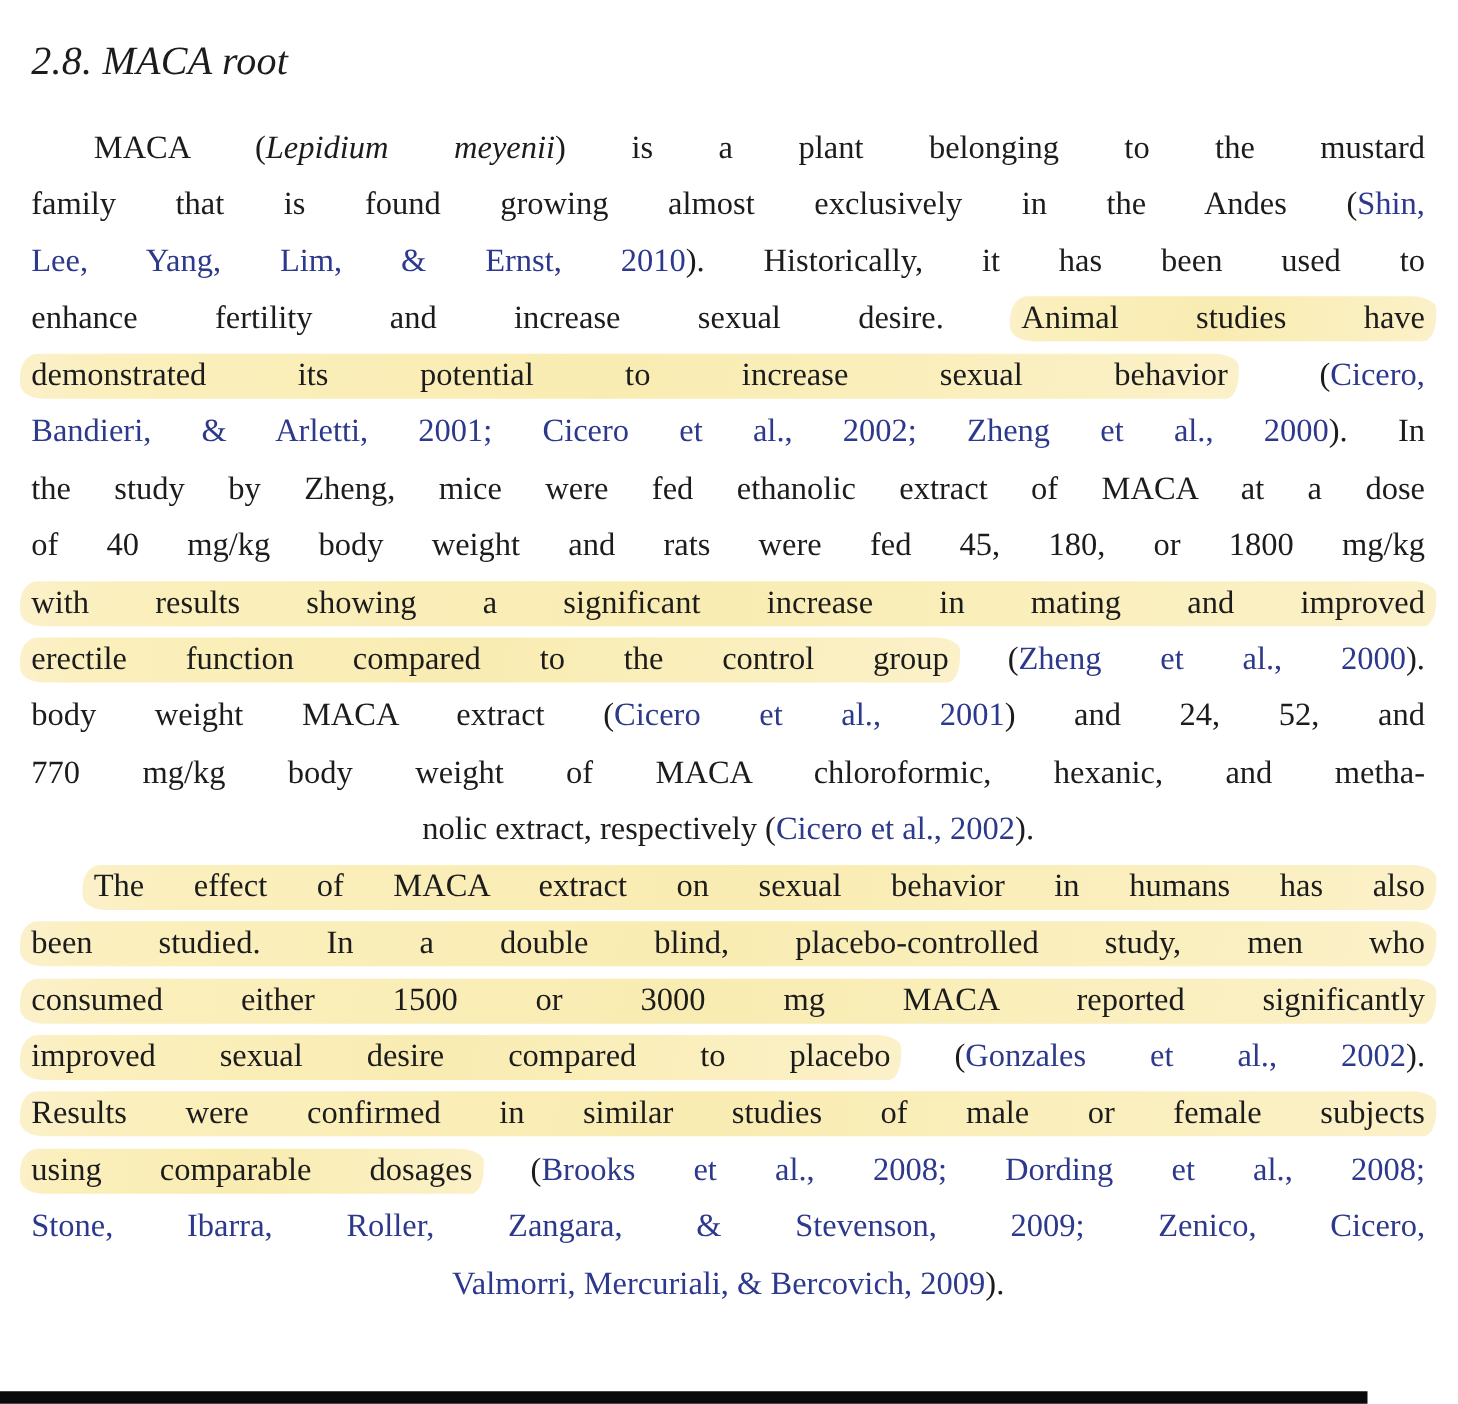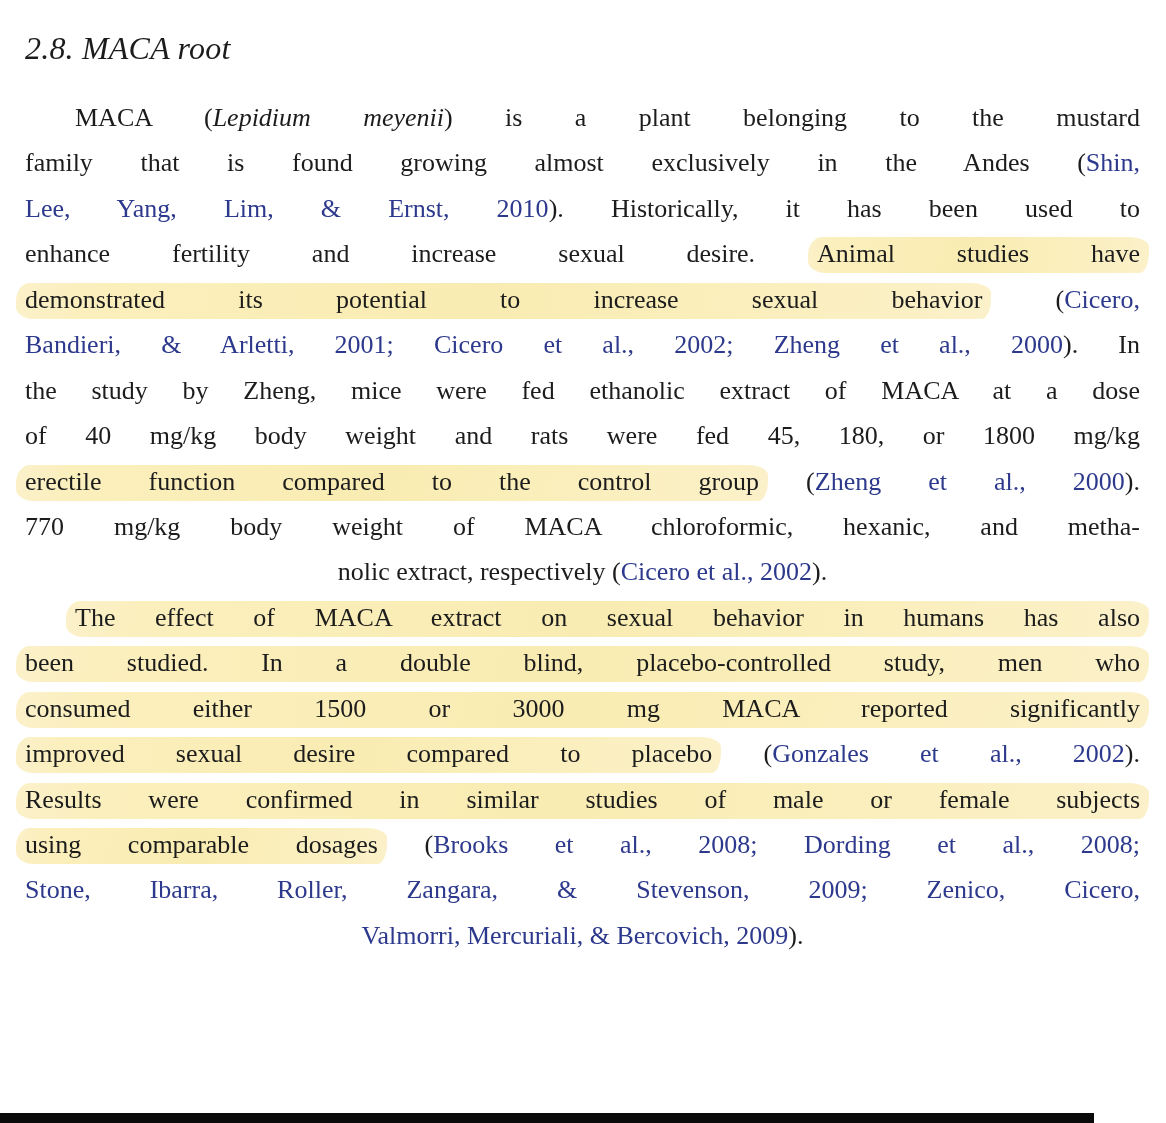--- a/index.html
+++ b/index.html
@@ -82,21 +82,23 @@
   <div class="body-text">
       <div class="paragraph">
         <div class="line just indent"><span class="">MACA (</span><span class="italic ">Lepidium meyenii</span><span class="">) is a plant belonging to the mustard</span></div>
         <div class="line just"><span class="">family that is found growing almost exclusively in the Andes (</span><span class="cite ">Shin,</span></div>
         <div class="line just"><span class="cite ">Lee, Yang, Lim, &amp; Ernst, 2010</span><span class="">). Historically, it has been used to</span></div>
         <div class="line just"><span class="">enhance fertility and increase sexual desire. </span><span class="hl">Animal studies have</span></div>
         <div class="line just"><span class="hl">demonstrated its potential to increase sexual behavior</span><span class=""> (</span><span class="cite ">Cicero,</span></div>
         <div class="line just"><span class="cite ">Bandieri, &amp; Arletti, 2001; Cicero et al., 2002; Zheng et al., 2000</span><span class="">). In</span></div>
         <div class="line just"><span class="">the study by Zheng, mice were fed ethanolic extract of MACA at a dose</span></div>
         <div class="line just"><span class="">of 40 mg/kg body weight and rats were fed 45, 180, or 1800 mg/kg</span></div>
+        <div class="line just"><span class="hl">with results showing a significant increase in mating and improved</span></div>
         <div class="line just"><span class="hl">erectile function compared to the control group</span><span class=""> (</span><span class="cite ">Zheng et al., 2000</span><span class="">).</span></div>
+        <div class="line just"><span class="">body weight MACA extract (</span><span class="cite ">Cicero et al., 2001</span><span class="">) and 24, 52, and</span></div>
         <div class="line just"><span class="">770 mg/kg body weight of MACA chloroformic, hexanic, and metha-</span></div>
         <div class="line"><span class="">nolic extract, respectively (</span><span class="cite ">Cicero et al., 2002</span><span class="">).</span></div>
       </div>
       <div class="paragraph">
         <div class="line just indent"><span class="hl">The effect of MACA extract on sexual behavior in humans has also</span></div>
         <div class="line just"><span class="hl">been studied. In a double blind, placebo-controlled study, men who</span></div>
         <div class="line just"><span class="hl">consumed either 1500 or 3000 mg MACA reported significantly</span></div>
         <div class="line just"><span class="hl">improved sexual desire compared to placebo</span><span class=""> (</span><span class="cite ">Gonzales et al., 2002</span><span class="">).</span></div>
         <div class="line just"><span class="hl">Results were confirmed in similar studies of male or female subjects</span></div>
         <div class="line just"><span class="hl">using comparable dosages</span><span class=""> (</span><span class="cite ">Brooks et al., 2008; Dording et al., 2008;</span></div>

